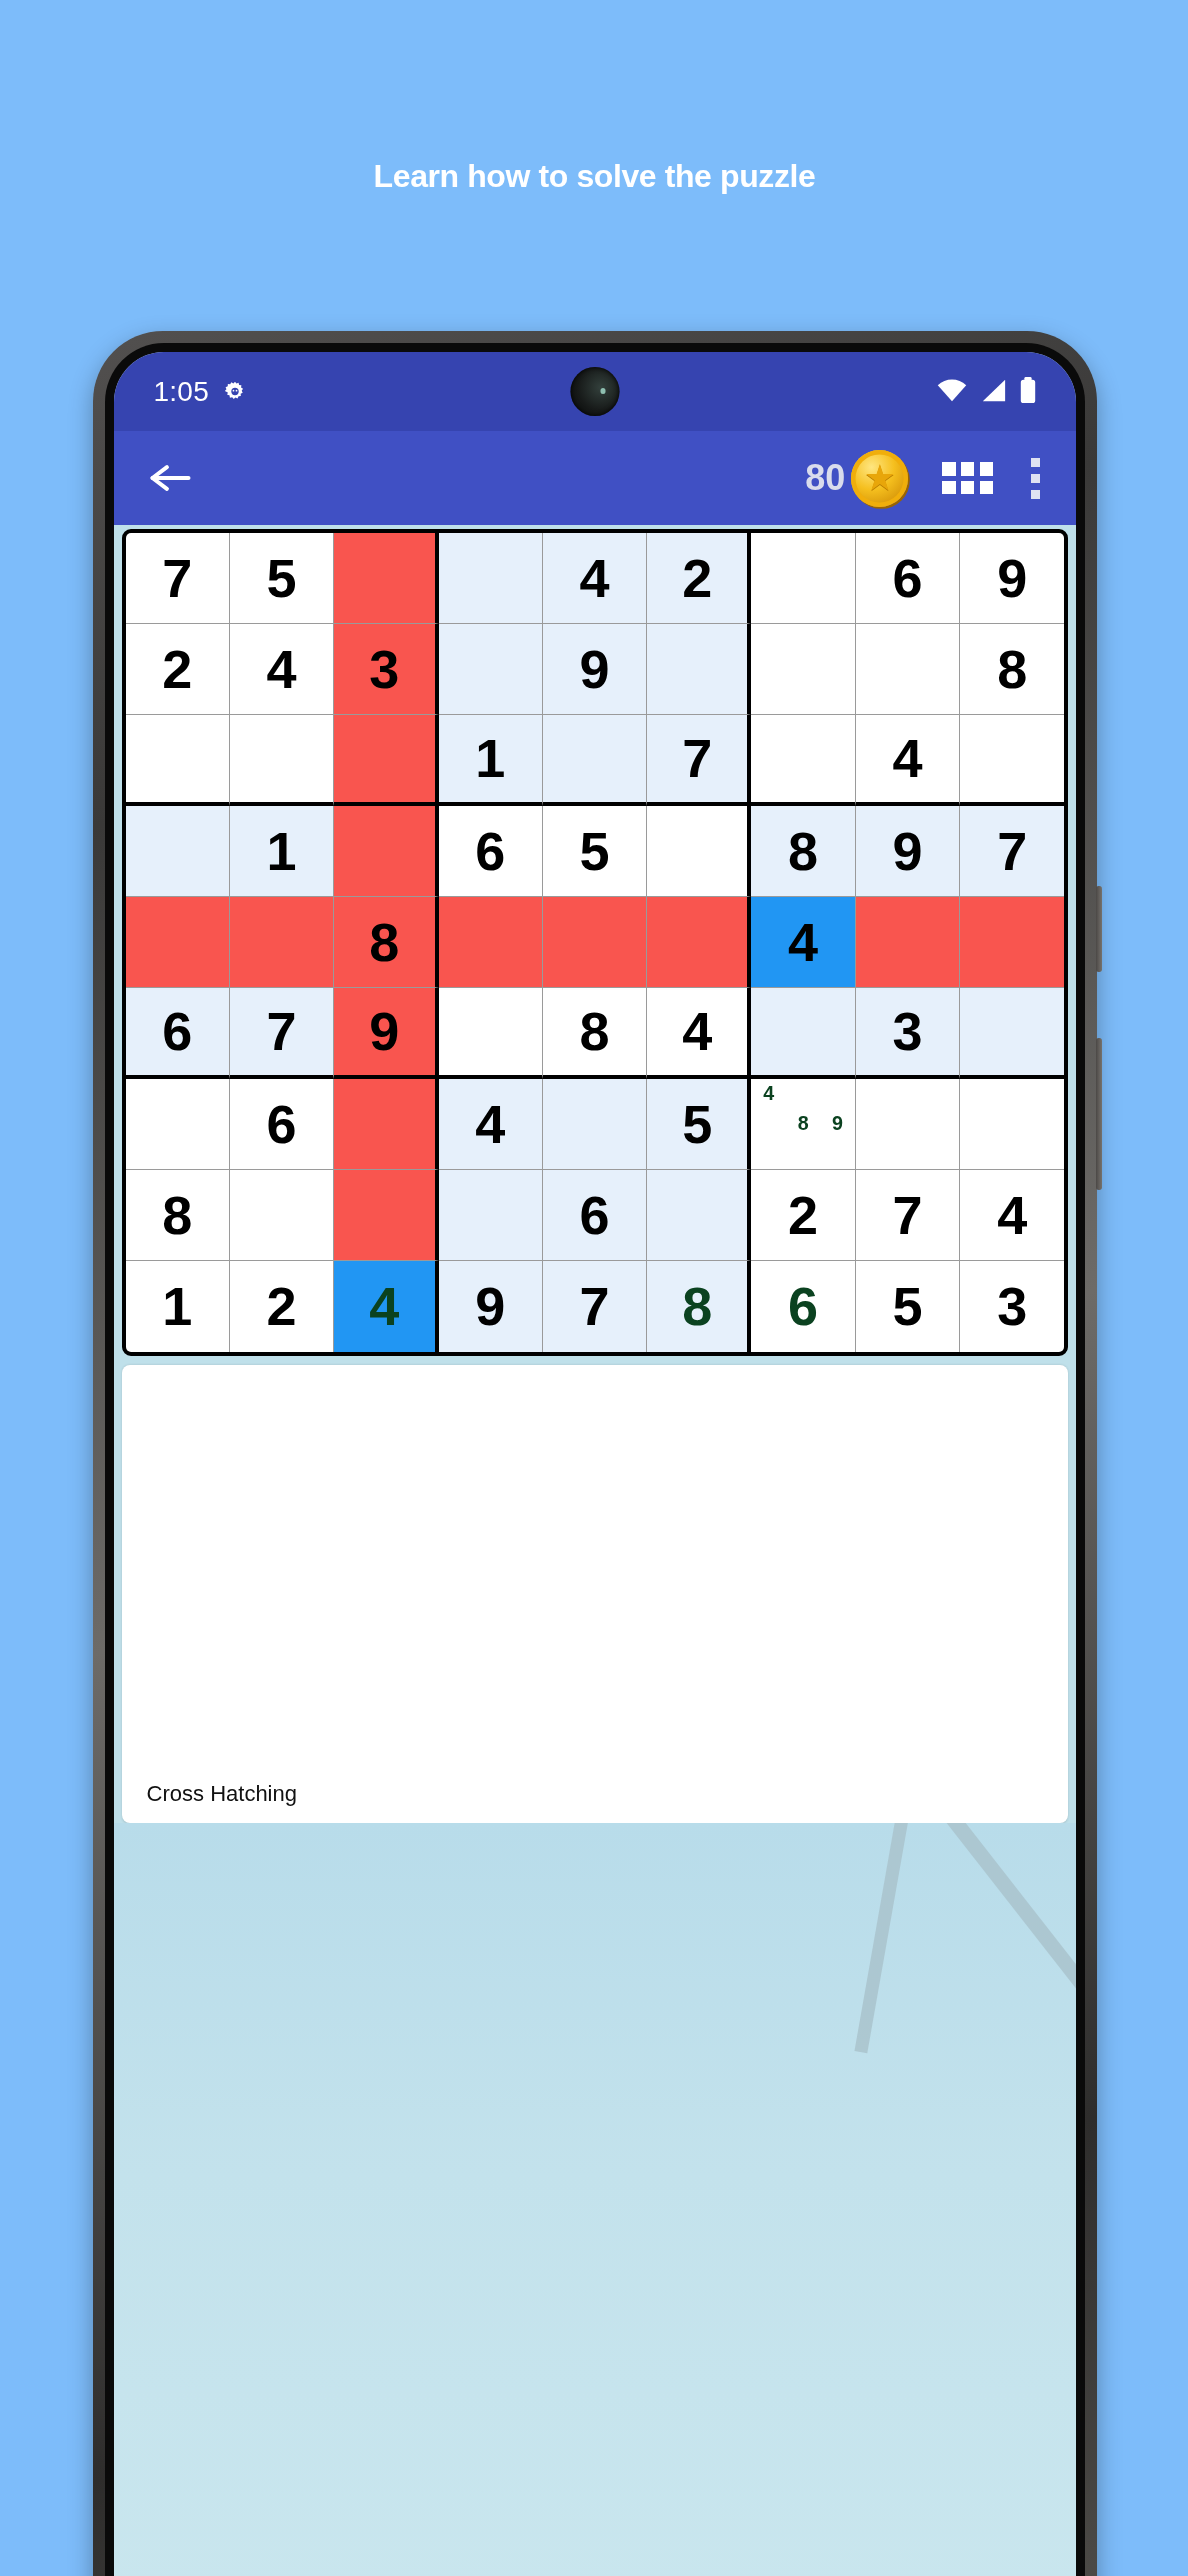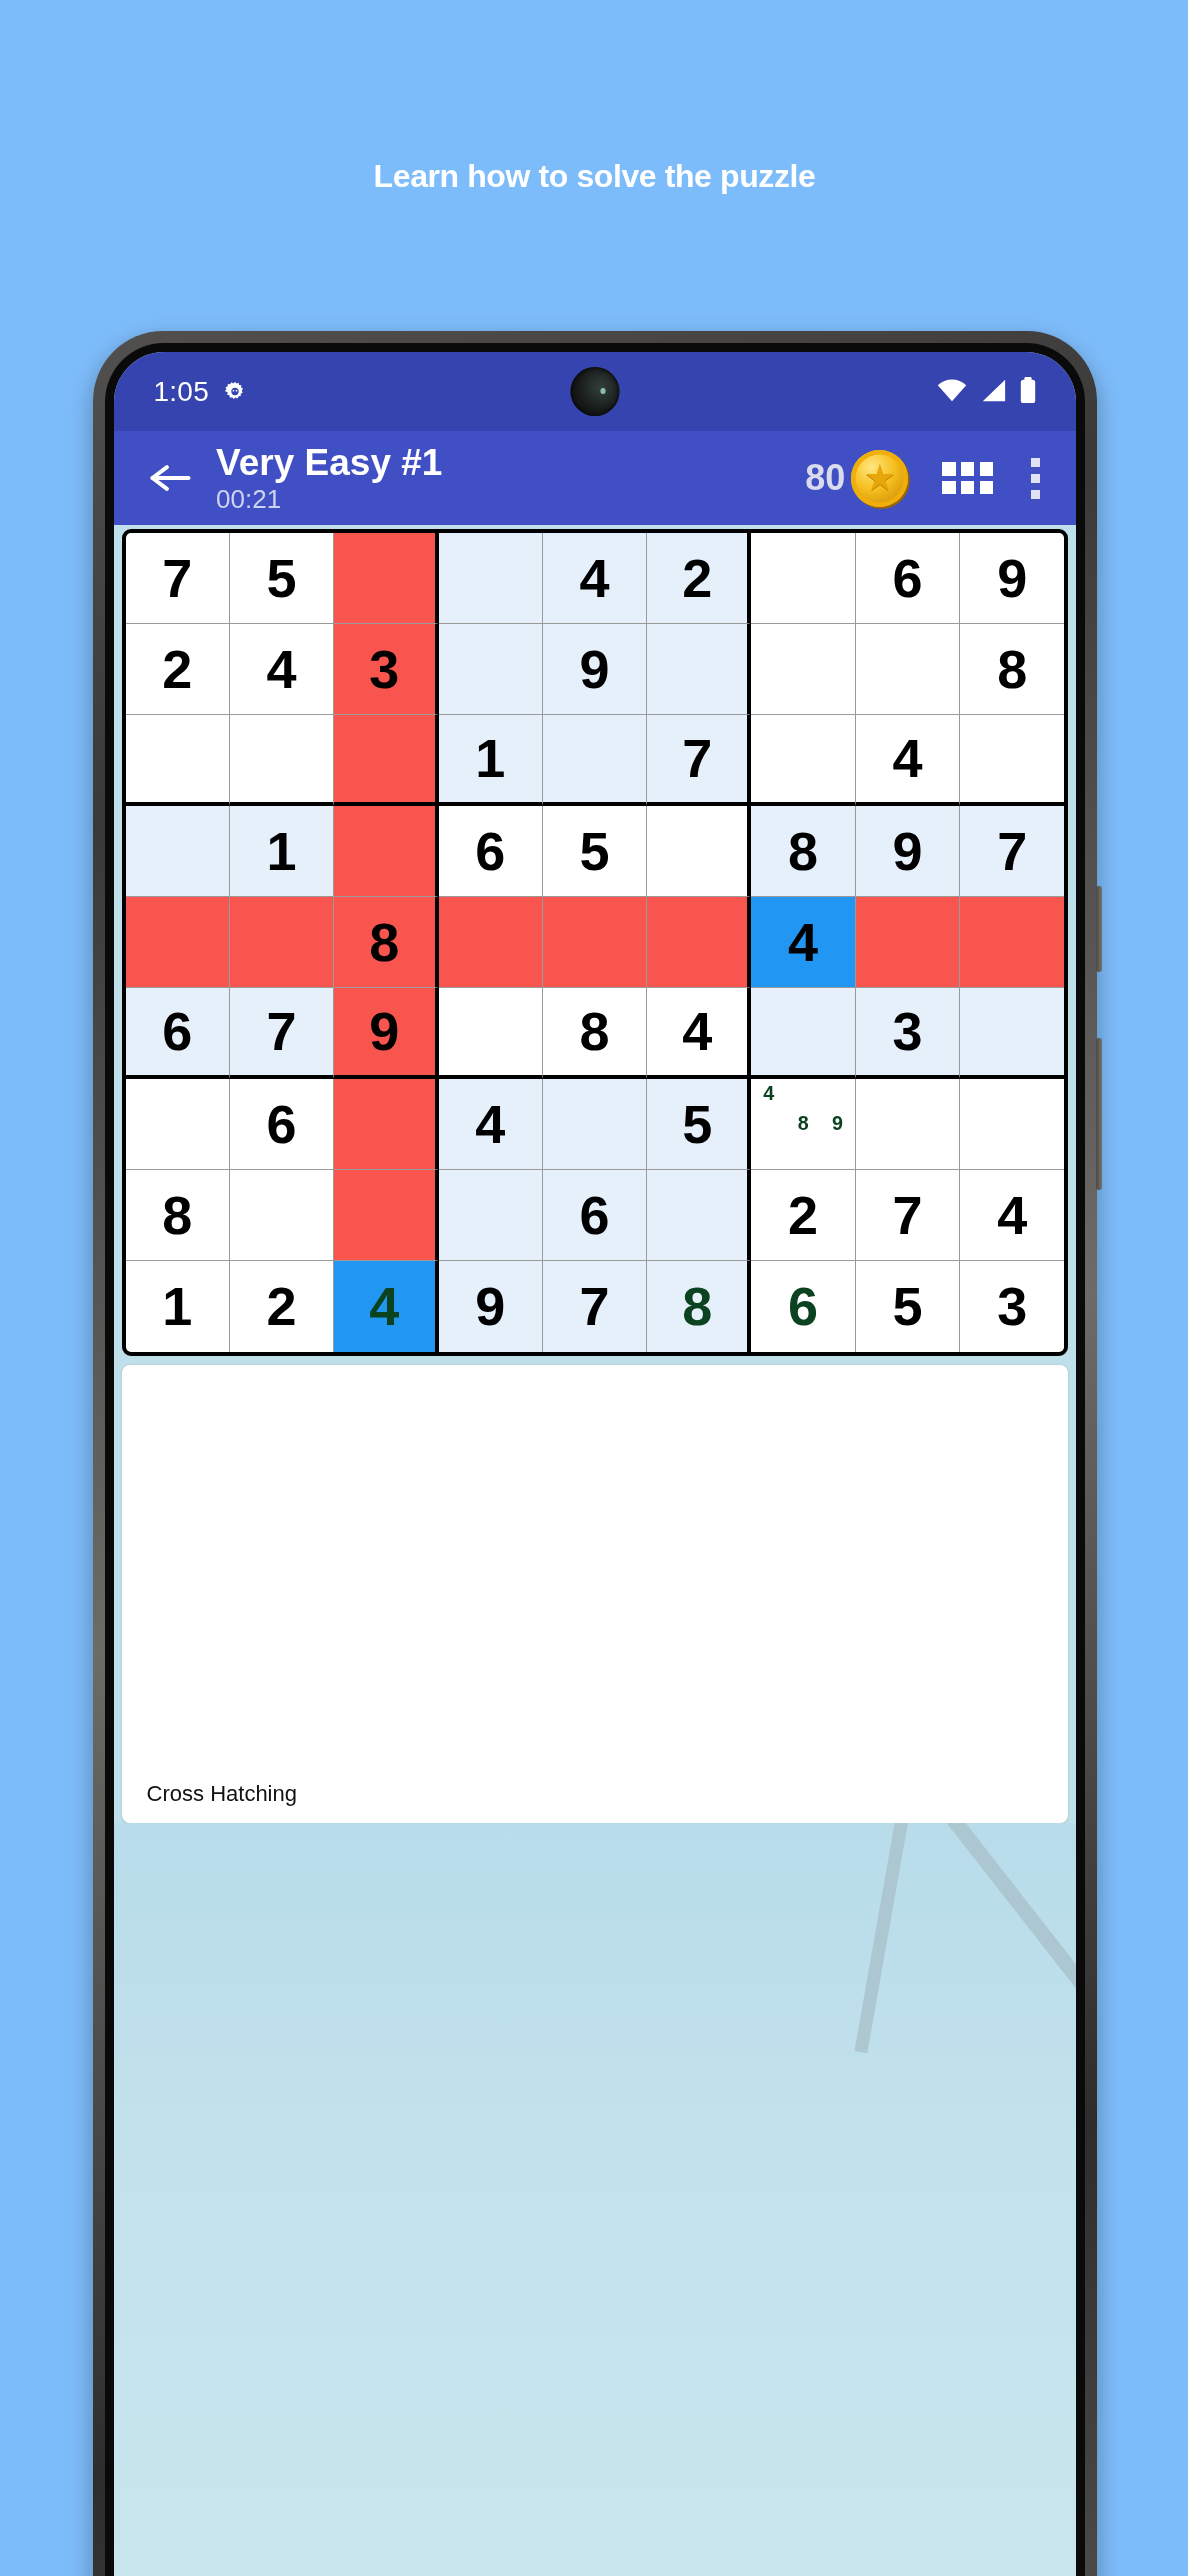--- a/index.html
+++ b/index.html
@@ -217,24 +217,20 @@
         </div>
       </div>
 
       <div class="appbar">
         <div class="back-arrow">
           <svg width="47" height="36" viewBox="0 0 52 40">
               <path d="M22 8L6 20l16 12" stroke="#fff" stroke-width="4.5" fill="none" stroke-linecap="round" stroke-linejoin="round"></path>
               <path d="M6 20h40" stroke="#fff" stroke-width="4.5" stroke-linecap="round"></path>
             </svg>
         </div>
-        <div class="titleblock">
-          <div class="puz-title">Very Easy #1</div>
-          <div class="puz-timer">00:21</div>
-        </div>
         <div class="score-wrap">
           <span class="score-num">80</span>
           <span class="coin">
               <span class="star">★</span>
             </span>
         </div>
         <div class="grid-icon">
           <i></i>
             <i></i>
             <i></i>

